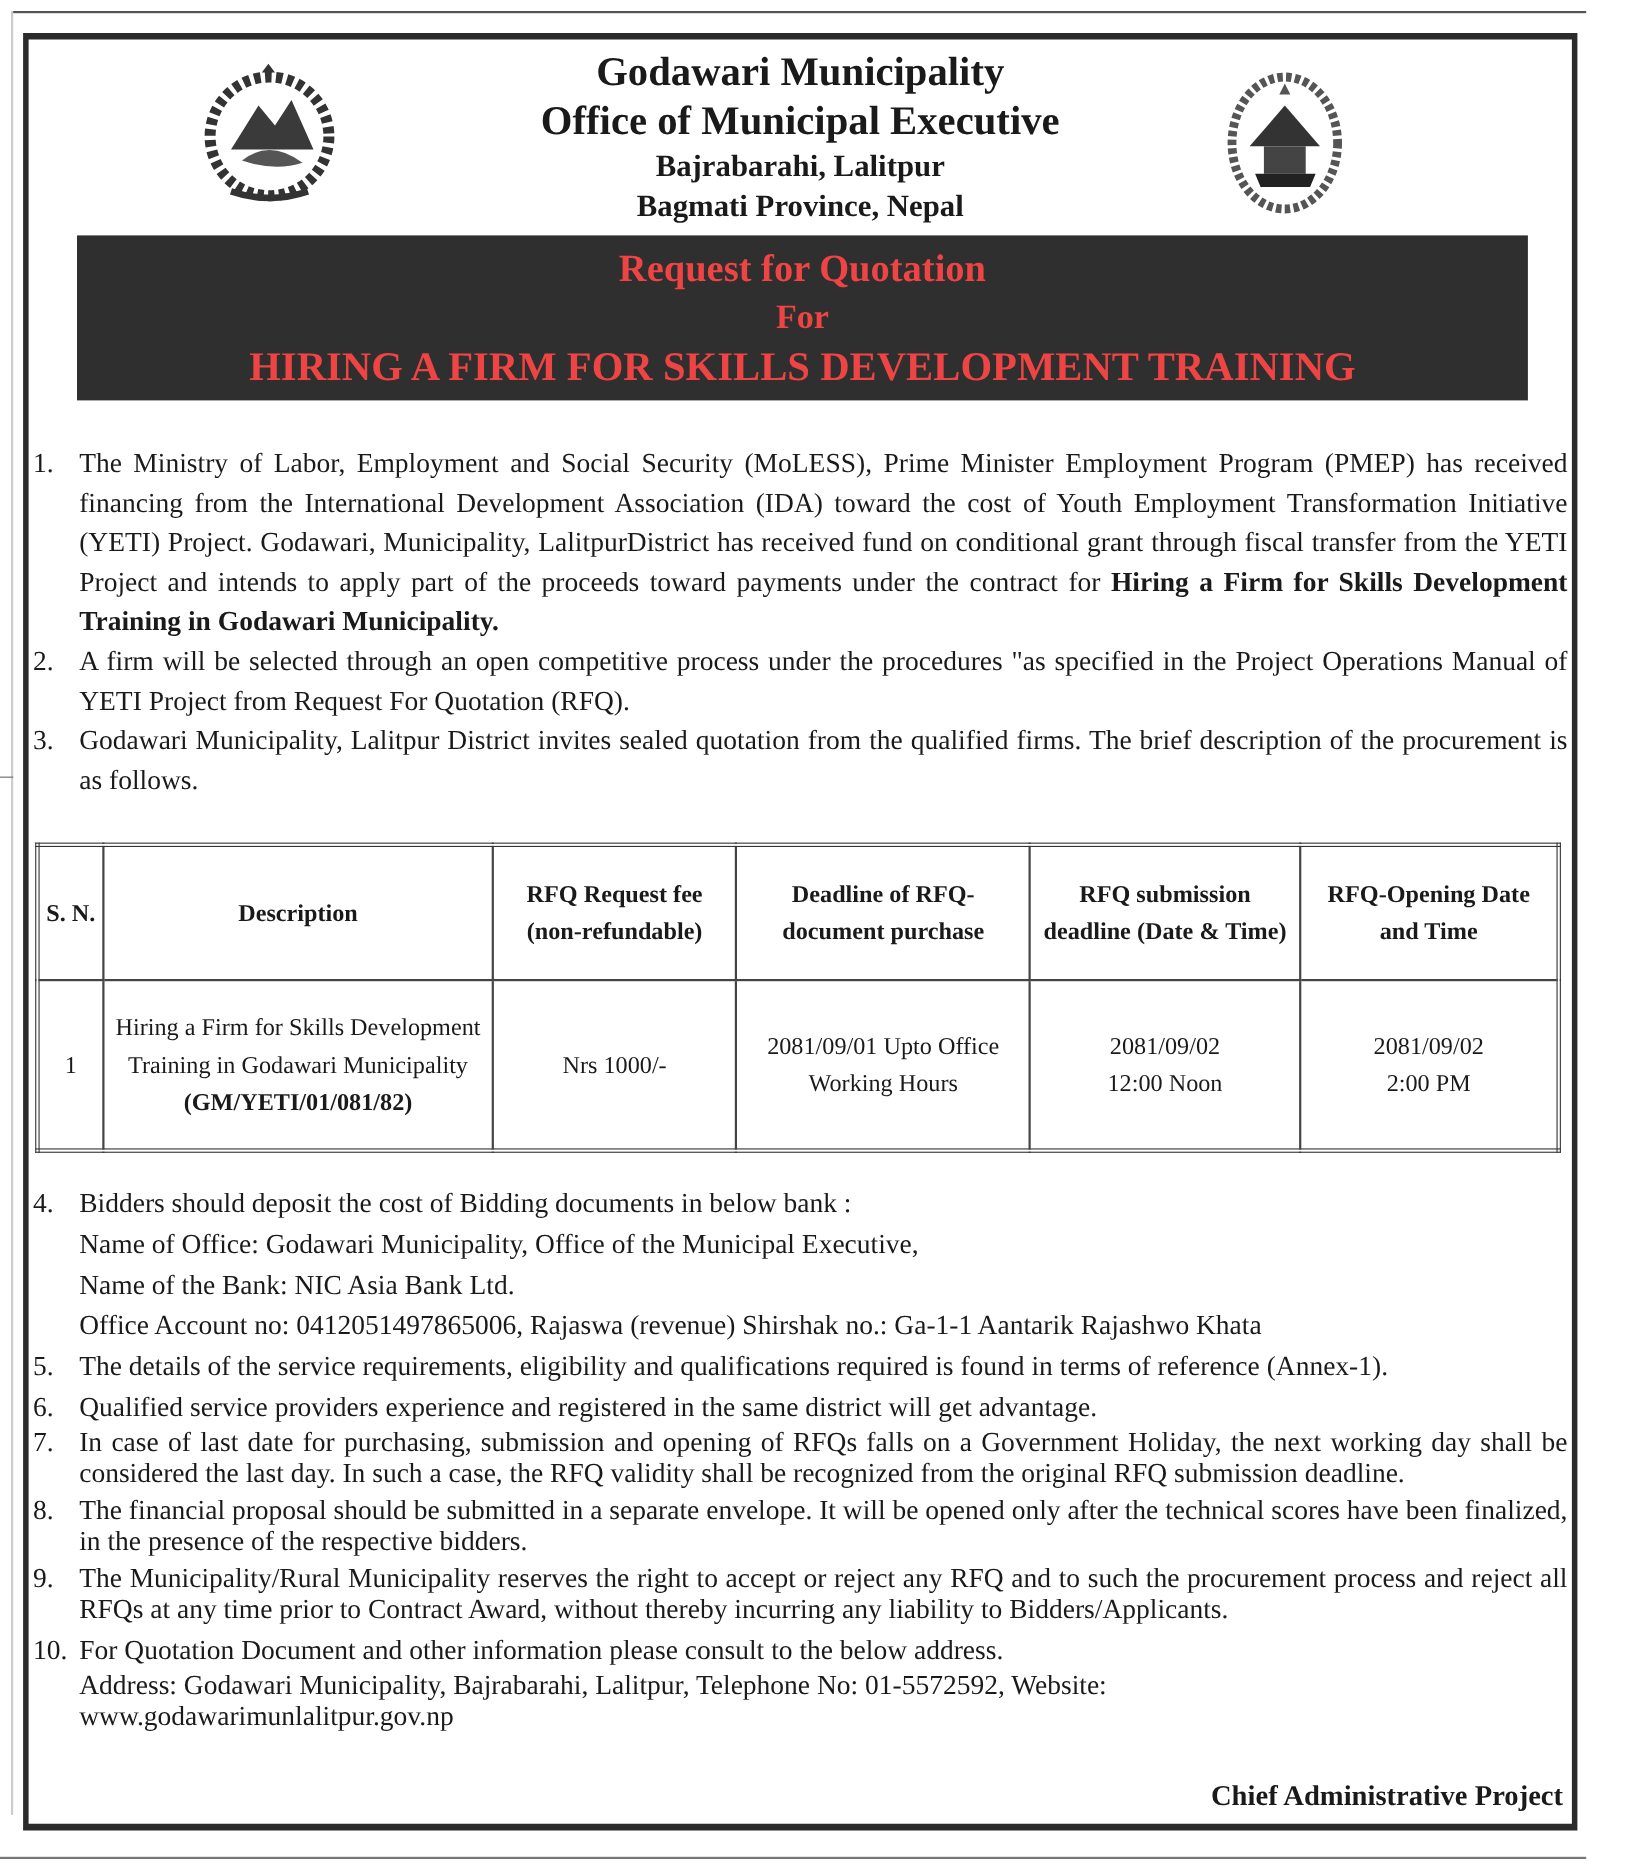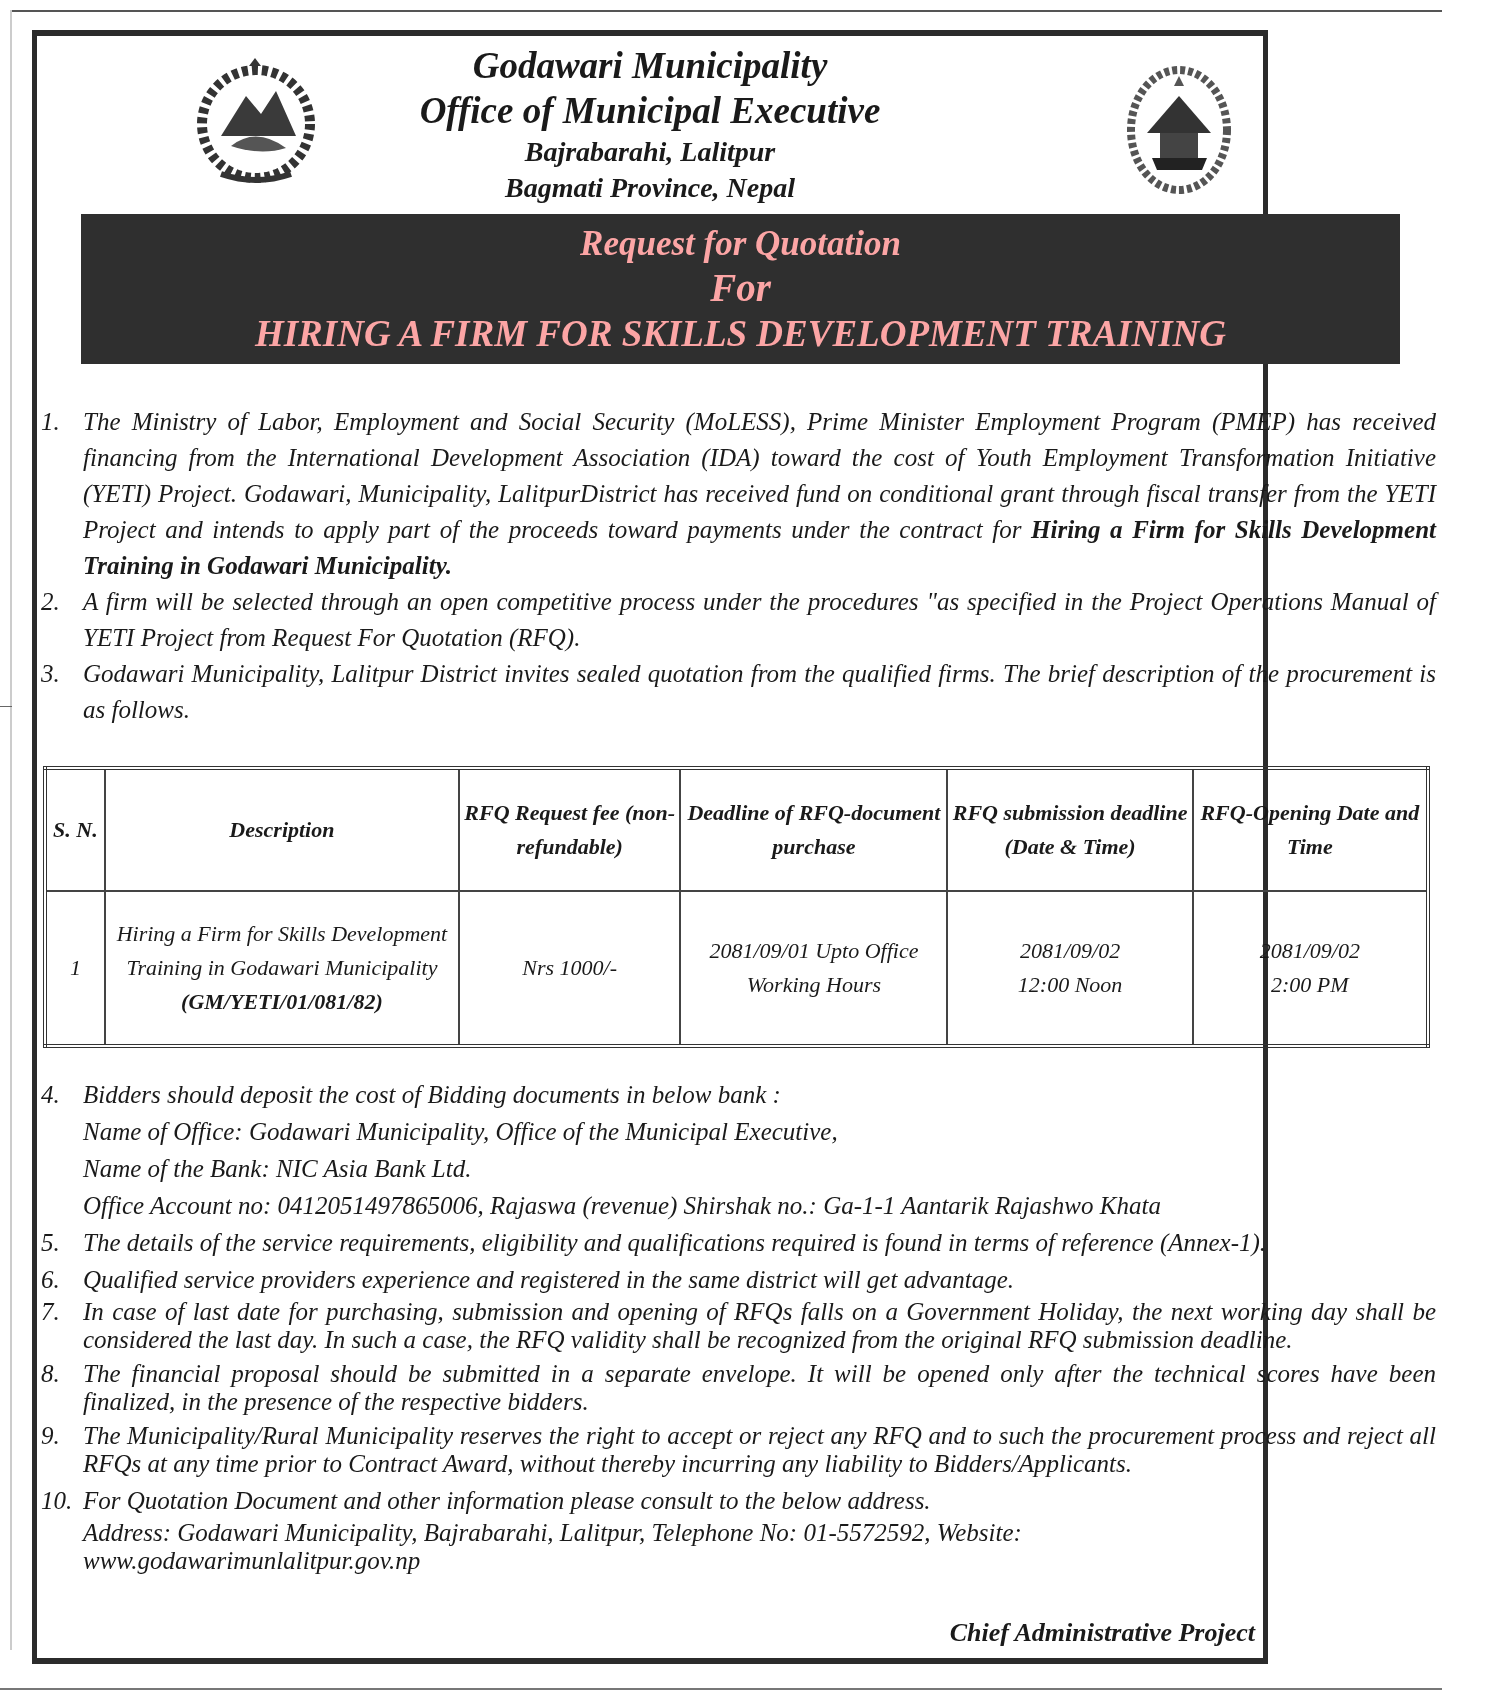--- a/index.html
+++ b/index.html
@@ -2,34 +2,34 @@
 <html><head>
 <meta charset="utf-8">
 <style>
   html, body { margin:0; padding:0; background:#ffffff; }
   body { width:1485px; height:1705px; position:relative; overflow:hidden;
          font-family:"Liberation Serif", "DejaVu Serif", serif; color:#1a1a1a; }
   .top-rule { position:absolute; left:10px; top:10px; width:1432px; height:2px; background:#555; }
   .left-rule { position:absolute; left:10px; top:10px; width:2px; height:1640px; background:#ccc; }
   .left-tick { position:absolute; left:0; top:706px; width:12px; height:1px; background:#666; }
   .bottom-rule { position:absolute; left:0; top:1688px; width:1442px; height:2px; background:#777; }
-  .frame { position:absolute; left:32px; top:30px; width:1236px; height:1634px;
-           border:5px solid #2b2b2b; border-top-width:6px; border-bottom-width:6px; box-sizing:border-box;font-style:italic; }
+  .frame { position:absolute; left:21px; top:30px; width:1413px; height:1634px;
+           border:5px solid #2b2b2b; border-top-width:6px; border-bottom-width:6px; box-sizing:border-box; }
   .header { position:relative; height:172px; }
   .emblem { position:absolute; top:20px; width:130px; height:130px; }
   .emblem.left { left:154px; }
   .emblem.right { left:1085px; top:22px; width:115px; height:140px; }
   .header-text { position:absolute; left:0; right:0; top:8px; text-align:center; font-weight:bold; }
   .h-org { font-size:37px; line-height:44px; }
   .h-office { font-size:37px; line-height:46px; }
   .h-addr { font-size:28px; line-height:36px; }
   .banner { position:absolute; left:44px; top:178px; width:1319px; height:150px; background:#2f2f2f;
-            color:#fca5a5; text-align:center; font-weight:bold; }
+            color:#ef4444; text-align:center; font-weight:bold; }
   .b1 { font-size:35px; line-height:44px; padding-top:8px; }
-  .b2 { font-size:39px; line-height:44px; }
+  .b2 { font-size:31px; line-height:44px; }
   .b3 { font-size:37px; line-height:48px; }
   .pubdate { position:absolute; left:0; right:0; top:334px; text-align:center; font-weight:bold; font-size:25px; line-height:32px; }
   .list { position:absolute; left:4px; top:368px; width:1395px; font-size:25px; line-height:36px; }
   .item { position:relative; padding-left:42px; text-align:justify; }
   .num { position:absolute; left:0; top:0; }
   .tight { line-height:28px; }
   table.proc { position:absolute; left:6px; top:730px; width:1387px; border-collapse:collapse;
                border:4px double #333; font-size:22px; }
   table.proc th, table.proc td { border:2px solid #444; text-align:center; vertical-align:middle; padding:2px 4px; }
   table.proc th { font-weight:bold; line-height:34px; height:116px; }

